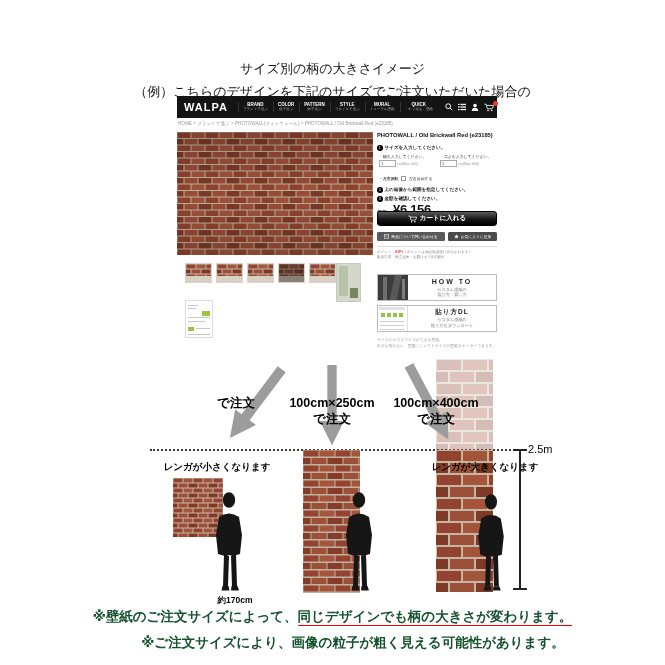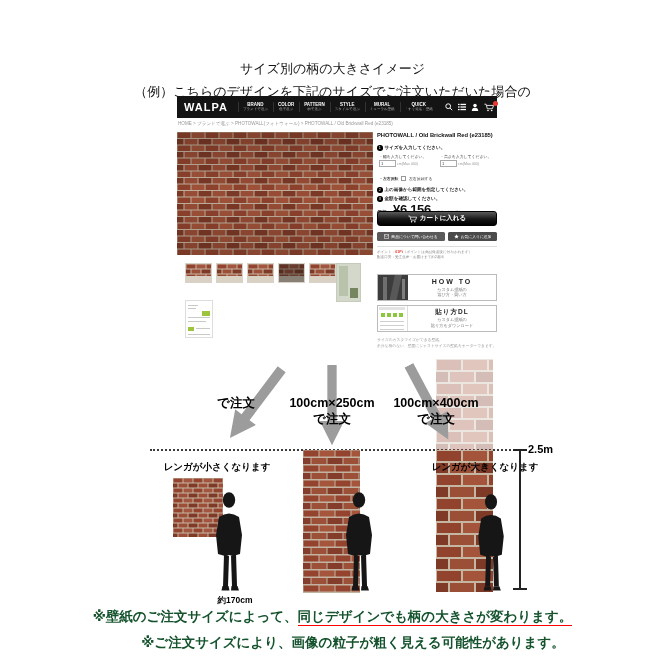--- a/index.html
+++ b/index.html
@@ -92,21 +92,21 @@
   
   .dotline{left:150px;top:449px;width:372px;border-top:2px dotted #3a3a3a;z-index:0;}
   .caption-sm{z-index:3;font-size:9.5px;font-weight:bold;color:#000;}
   .bricksq{left:173px;top:478px;width:50px;height:59px;z-index:1;}
   .brickmid{left:303px;top:450px;width:57px;height:143px;z-index:1;}
   .bricklg{left:436px;top:450px;width:57px;height:142px;z-index:1;}
   .person{z-index:4;}
   .h170{left:200px;top:595px;width:70px;text-align:center;font-size:8.5px;font-weight:bold;color:#000;z-index:4;}
   .measure-line{left:519px;top:450px;width:2px;height:139px;background:#222;z-index:2;}
   .measure-cap{width:14px;height:2px;background:#222;z-index:2;}
-  .m25{left:528px;top:443px;font-size:11px;font-weight:bold;color:#000;z-index:3;}
+  .m25{left:528px;top:443px;font-size:11px;font-weight:normal;color:#000;z-index:3;}
 
   
   .rednote{left:0;width:100%;text-align:center;font-weight:bold;color:#14532d;font-size:13.5px;z-index:5;}
   .rednote .u{border-bottom:1.5px solid #f00;padding-bottom:1px;}
 </style>
 </head>
 <body>
 
 <svg width="0" height="0" style="position:absolute" aria-hidden="true">
   <defs>

